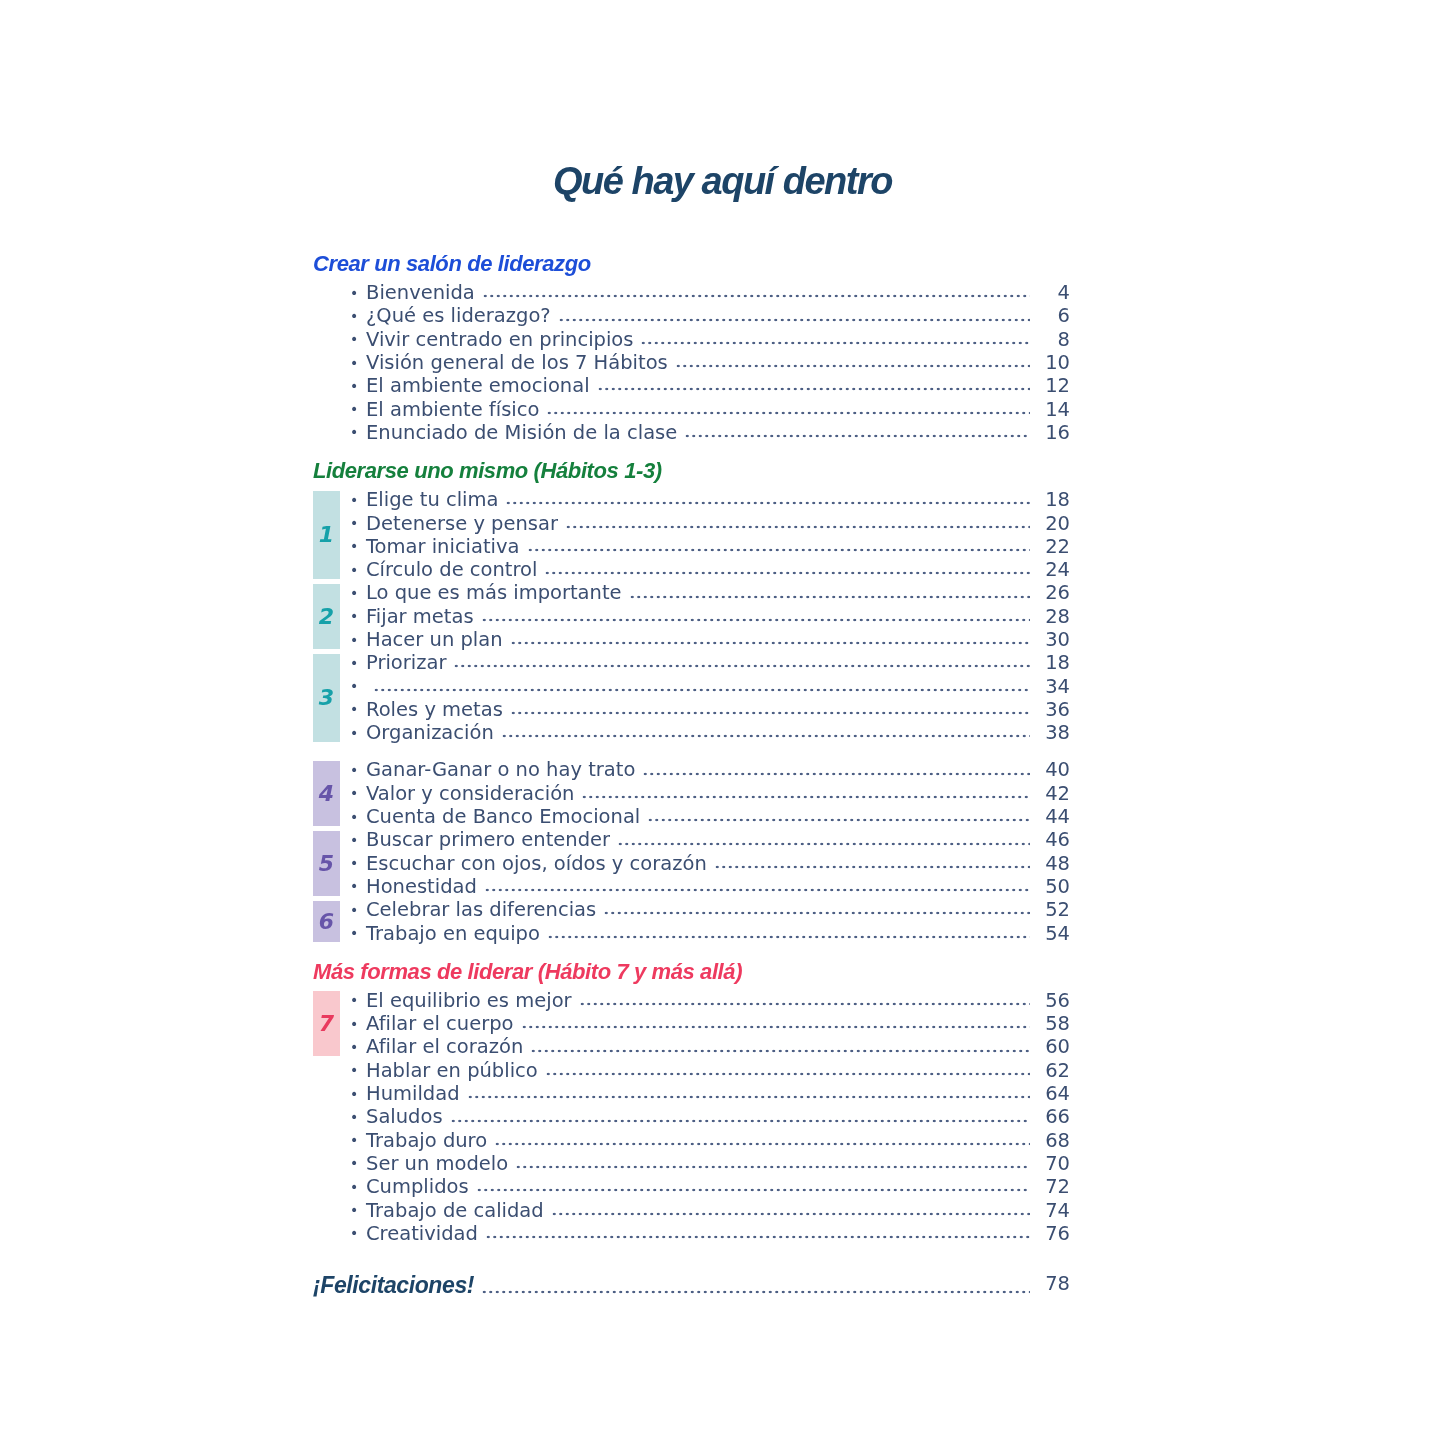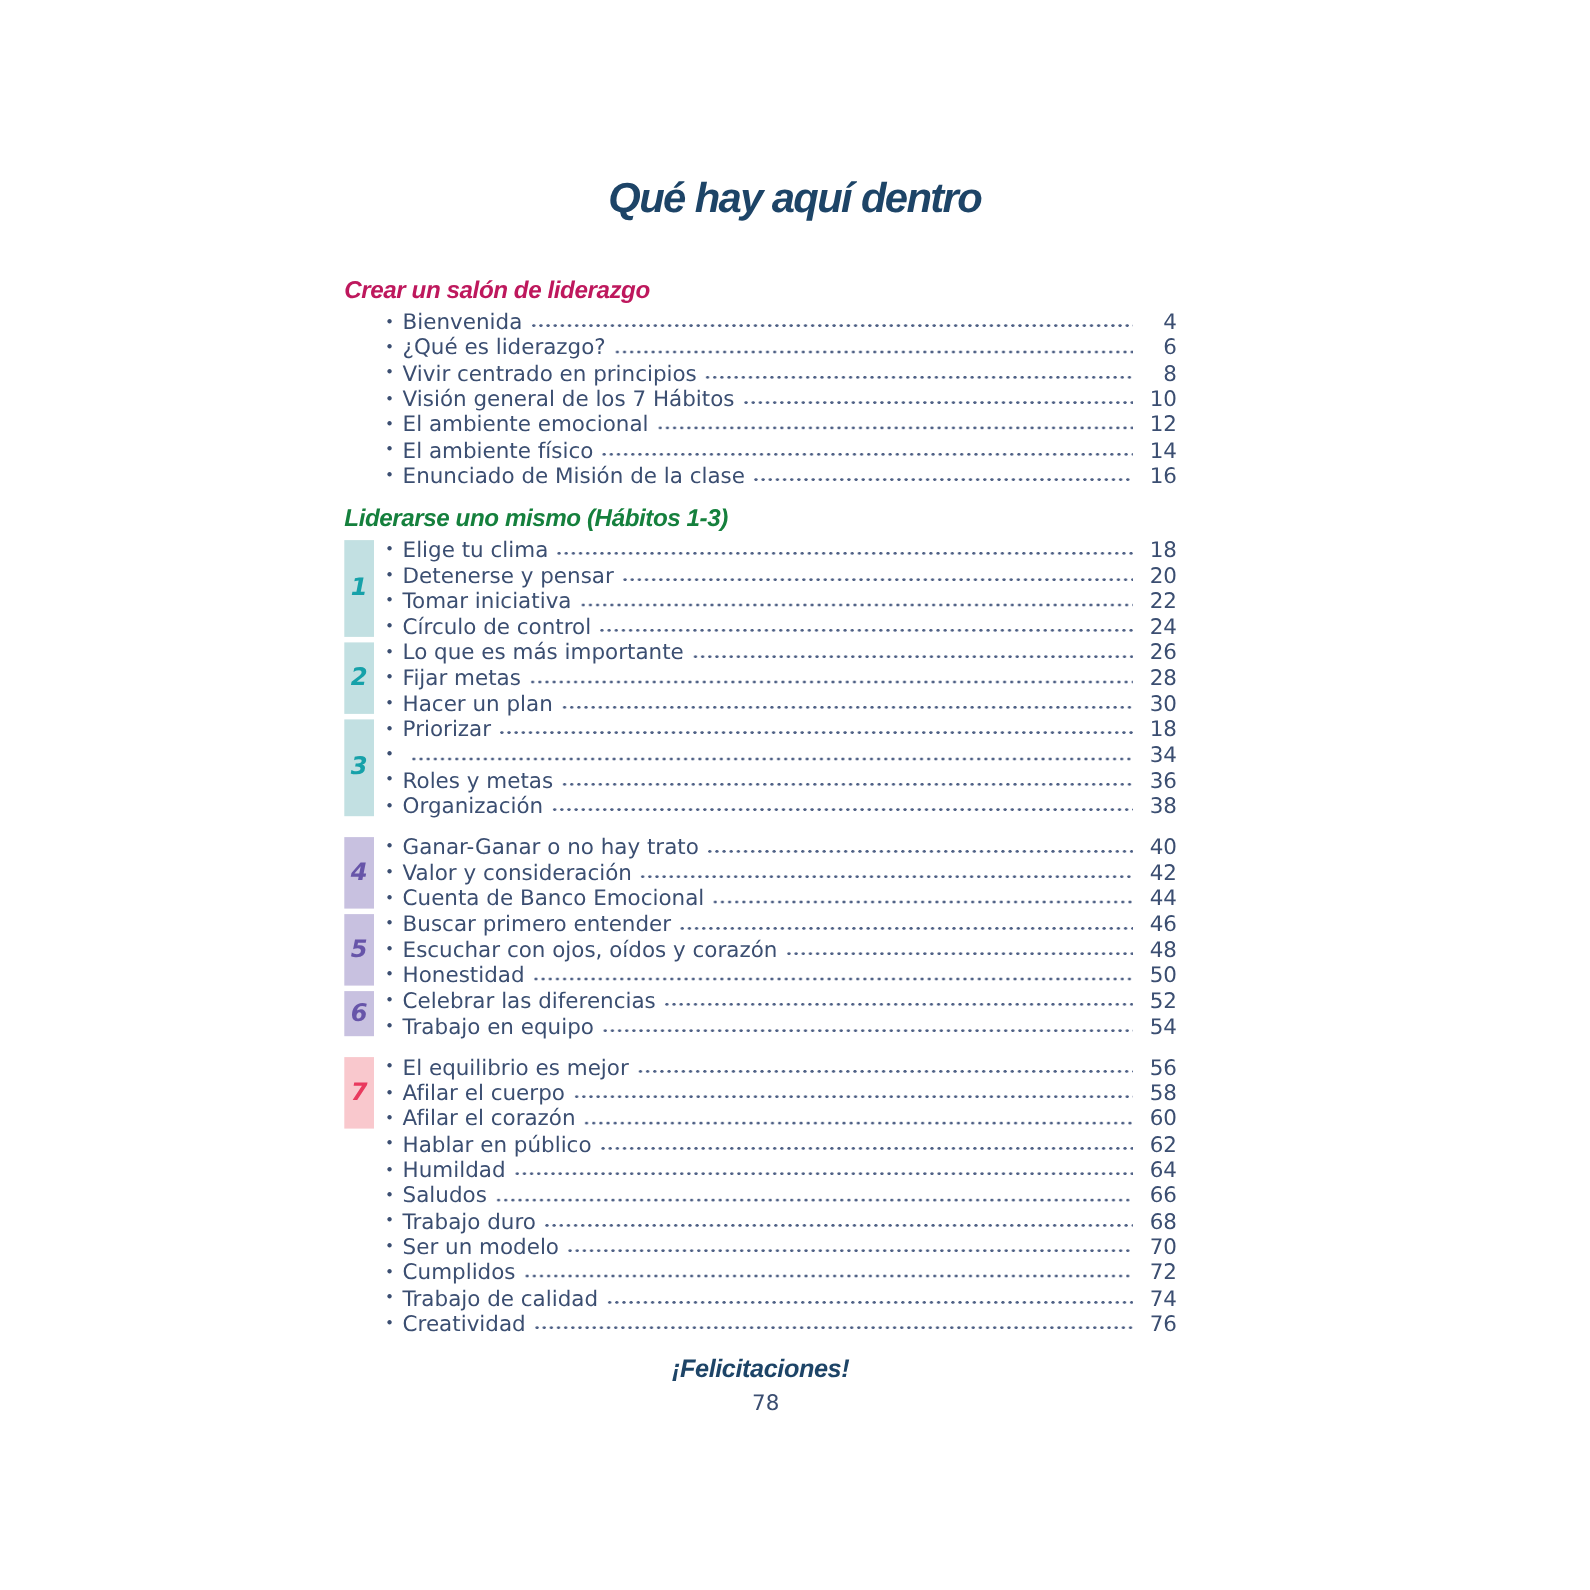--- a/index.html
+++ b/index.html
@@ -94,45 +94,44 @@
   }
   .page-num {
     flex: none;
     min-width: 34px;
     text-align: right;
     font-size: 19.5px;
     color: #3b4e71;
   }
   .footer-row {
     display: flex;
-    align-items: center;
-    margin-top: 16px;
+    align-items: flex-start;
+    margin-top: 27px;
     height: 28px;
-    flex-direction: column;
   }
   .footer-label {
     flex: none;
     font-family: "Liberation Sans", sans-serif;
     font-weight: bold;
     font-style: italic;
     font-size: 23px;
     letter-spacing: -0.4px;
     color: #1d4467;
   }
 </style>
 </head>
 <body>
 
 <div class="page">
   <h1 class="title">Qué hay aquí dentro</h1>
 
   <div class="content">
     <div id="sections-root">
         <div class="section">
-          <div class="section-heading" style="color: #be185d;">Crear un salón de liderazgo</div>
+          <div class="section-heading" style="color: #1d4ed8;">Crear un salón de liderazgo</div>
           <div class="group">
             <div class="habit-col"></div>
             <div class="items">
               <div class="toc-row">
                 <div class="bullet">•</div>
                 <div class="toc-label">Bienvenida</div>
                 <div class="dots"></div>
                 <div class="page-num">4</div>
               </div>
               <div class="toc-row">
@@ -328,20 +327,21 @@
               <div class="toc-row">
                 <div class="bullet">•</div>
                 <div class="toc-label">Trabajo en equipo</div>
                 <div class="dots"></div>
                 <div class="page-num">54</div>
               </div>
             </div>
           </div>
         </div>
         <div class="section">
+          <div class="section-heading" style="color: rgb(238, 58, 95);">Más formas de liderar (Hábito 7 y más allá)</div>
           <div class="group">
             <div class="habit-col">
               <div class="habit-box" style="background: rgb(249, 200, 205); color: rgb(233, 58, 94);">7</div>
             </div>
             <div class="items">
               <div class="toc-row">
                 <div class="bullet">•</div>
                 <div class="toc-label">El equilibrio es mejor</div>
                 <div class="dots"></div>
                 <div class="page-num">56</div>

